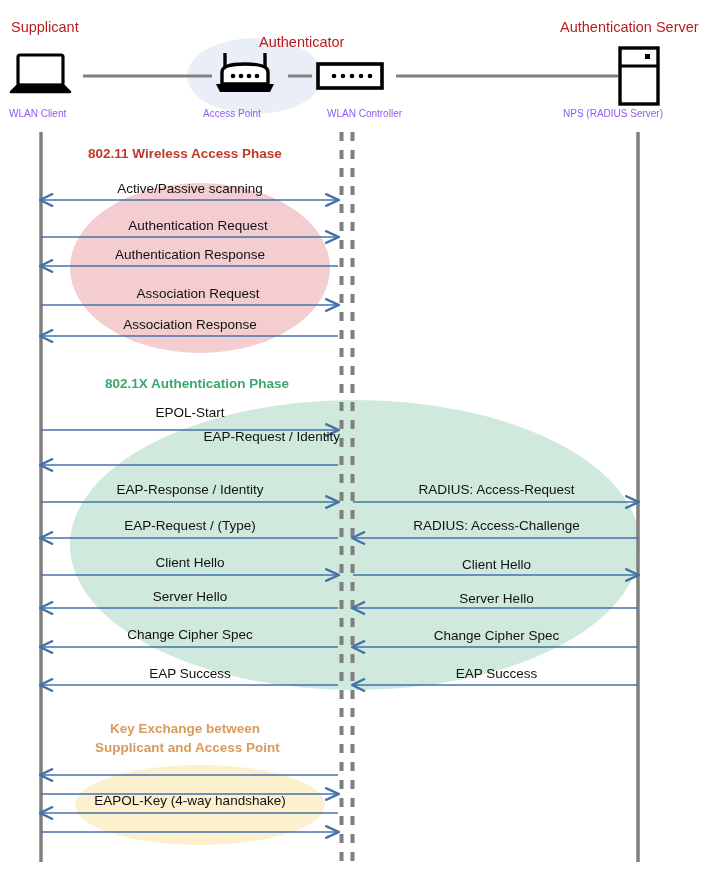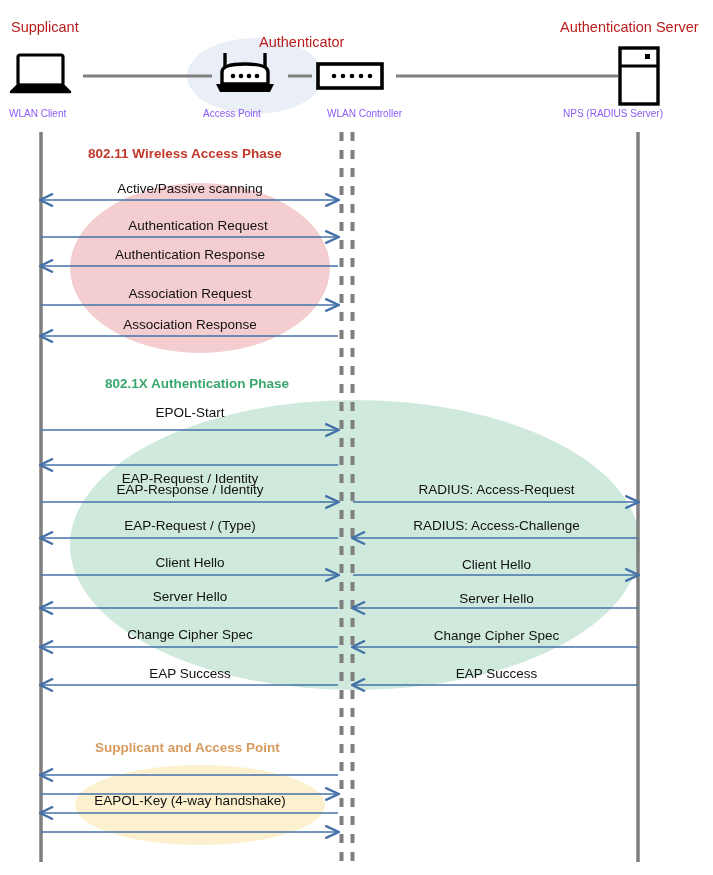--- a/index.html
+++ b/index.html
@@ -111,30 +111,31 @@
   <div class="hdr-label" style="left:259px;top:34px;text-align:right;">Authenticator</div>
   <div class="hdr-label" style="left:560px;top:19px;">Authentication Server</div>
 
   <div class="node-label" style="left:9px;top:108px;">WLAN Client</div>
   <div class="node-label" style="left:203px;top:108px;">Access Point</div>
   <div class="node-label" style="left:305px;top:108px;margin-left:22px;">WLAN Controller</div>
   <div class="node-label" style="left:563px;top:108px;">NPS (RADIUS Server)</div>
 
   <div class="phase-label" style="left:88px;top:146px;color:#c0392b;">802.11 Wireless Access Phase</div>
   <div class="phase-label" style="left:105px;top:376px;color:#3aa76d;">802.1X Authentication Phase</div>
+  <div class="phase-label" style="left:95px;top:721px;width:180px;color:#d99a5e;">Key Exchange between</div>
   <div class="phase-label" style="left:95px;top:740px;width:180px;color:#d99a5e;">Supplicant and Access Point</div>
 
   <div class="msg-label" style="left:40px;top:181px;width:300px;">Active/Passive scanning</div>
   <div class="msg-label" style="left:40px;top:218px;width:300px;margin-left:8px;">Authentication Request</div>
   <div class="msg-label" style="left:40px;top:247px;width:300px;">Authentication Response</div>
-  <div class="msg-label" style="left:40px;top:286px;width:300px;">Association Request</div>
+  <div class="msg-label" style="left:40px;top:286px;width:300px;padding-left:8px;">Association Request</div>
   <div class="msg-label" style="left:40px;top:405px;width:300px;">EPOL-Start</div>
 
   <div class="msg-label" style="left:40px;top:317px;width:300px;">Association Response</div>
-  <div class="msg-label" style="left:40px;top:471px;width:300px;">EAP-Request / Identity</div>
+  <div class="msg-label" style="left:40px;top:429px;width:300px;text-align:right;">EAP-Request / Identity</div>
   <div class="msg-label" style="left:40px;top:482px;width:300px;">EAP-Response / Identity</div>
   <div class="msg-label" style="left:40px;top:518px;width:300px;">EAP-Request / (Type)</div>
   <div class="msg-label" style="left:40px;top:555px;width:300px;">Client Hello</div>
   <div class="msg-label" style="left:40px;top:589px;width:300px;">Server Hello</div>
   <div class="msg-label" style="left:40px;top:627px;width:300px;">Change Cipher Spec</div>
   <div class="msg-label" style="left:40px;top:666px;width:300px;">EAP Success</div>
 
   <div class="msg-label" style="left:40px;top:793px;width:300px;background:transparent;">EAPOL-Key (4-way handshake)</div>
 
   <div class="msg-label" style="left:355px;top:482px;width:283px;">RADIUS: Access-Request</div>

